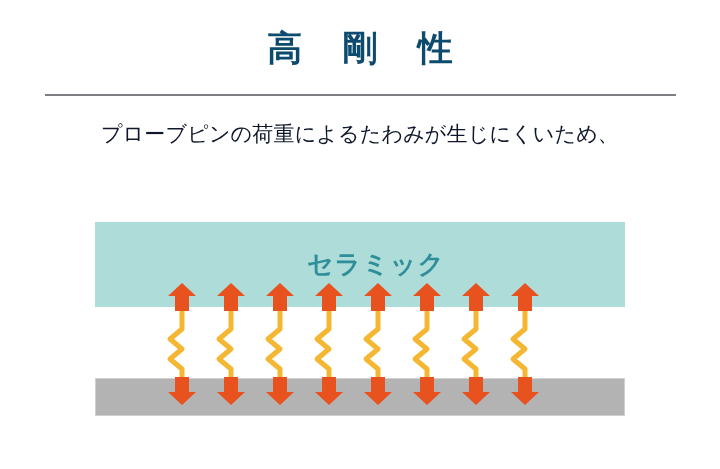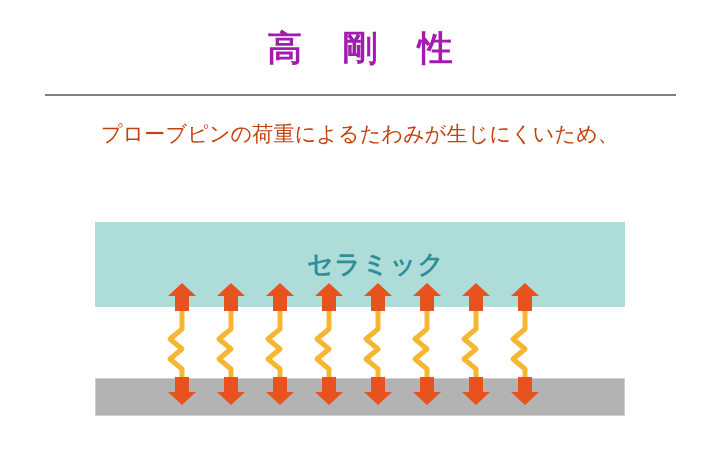--- a/index.html
+++ b/index.html
@@ -24,21 +24,21 @@
     position: absolute;
     left: 0;
     top: 26px;
     width: 720px;
     text-align: center;
     font-size: 35px;
     font-weight: 700;
     letter-spacing: 14px;
     text-indent: 14px;
     line-height: 44px;
-    color: #a21caf;
+    color: #0c4a6e;
     white-space: nowrap;
   }
 
   
   #divider {
     position: absolute;
     left: 45px;
     top: 94px;
     width: 631px;
     height: 2px;
@@ -47,21 +47,21 @@
 
   
   #body-copy {
     position: absolute;
     left: 60px;
     top: 117px;
     width: 600px;
     text-align: center;
     font-size: 21px;
     line-height: 34px;
-    color: #c2410c;
+    color: #0f172a;
     letter-spacing: 0.2px;
   }
   #body-copy .line { display: block; white-space: nowrap; }
 
   
   #diagram {
     position: absolute;
     left: 0;
     top: 0;
     width: 720px;

